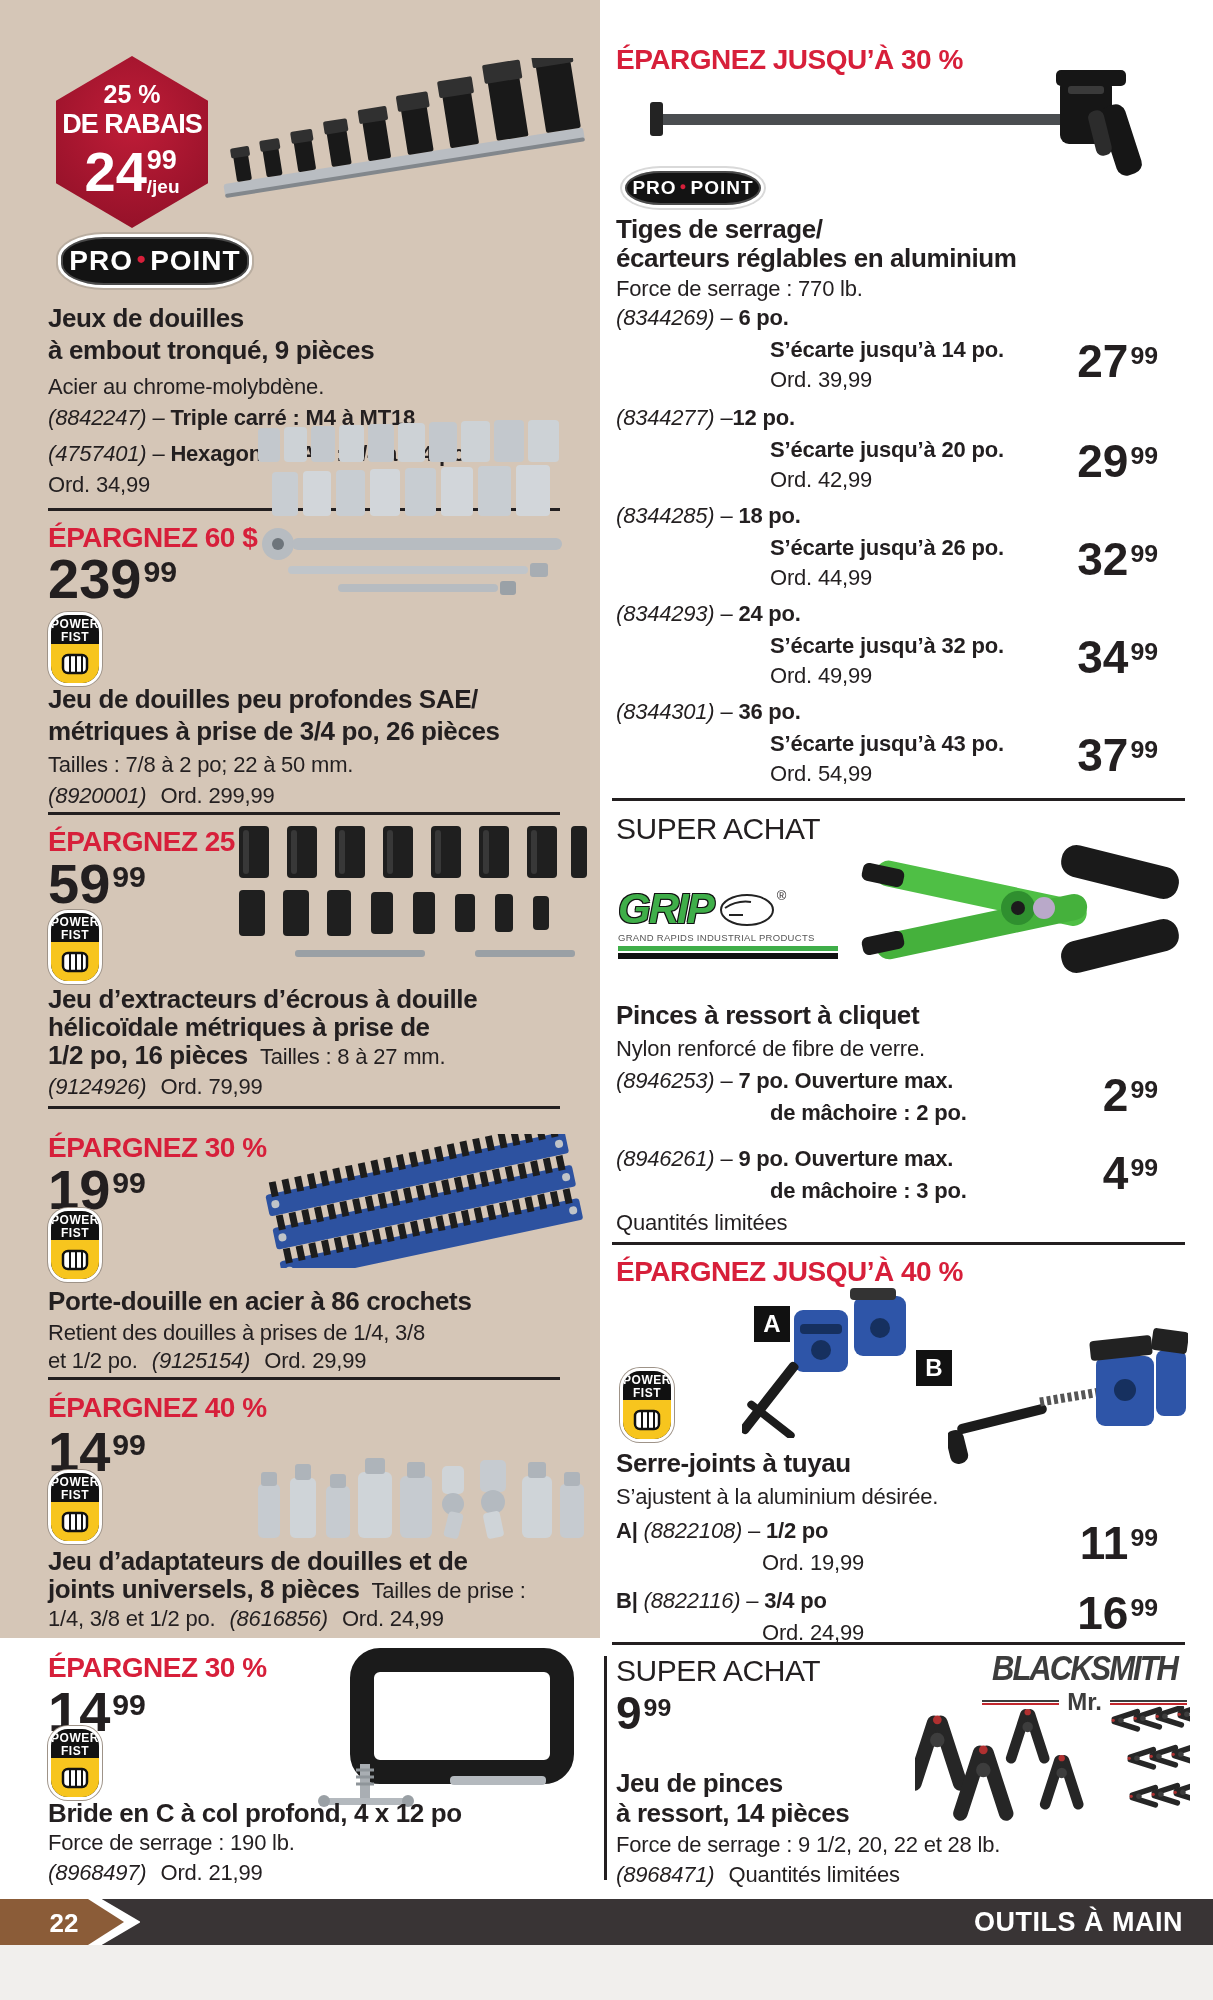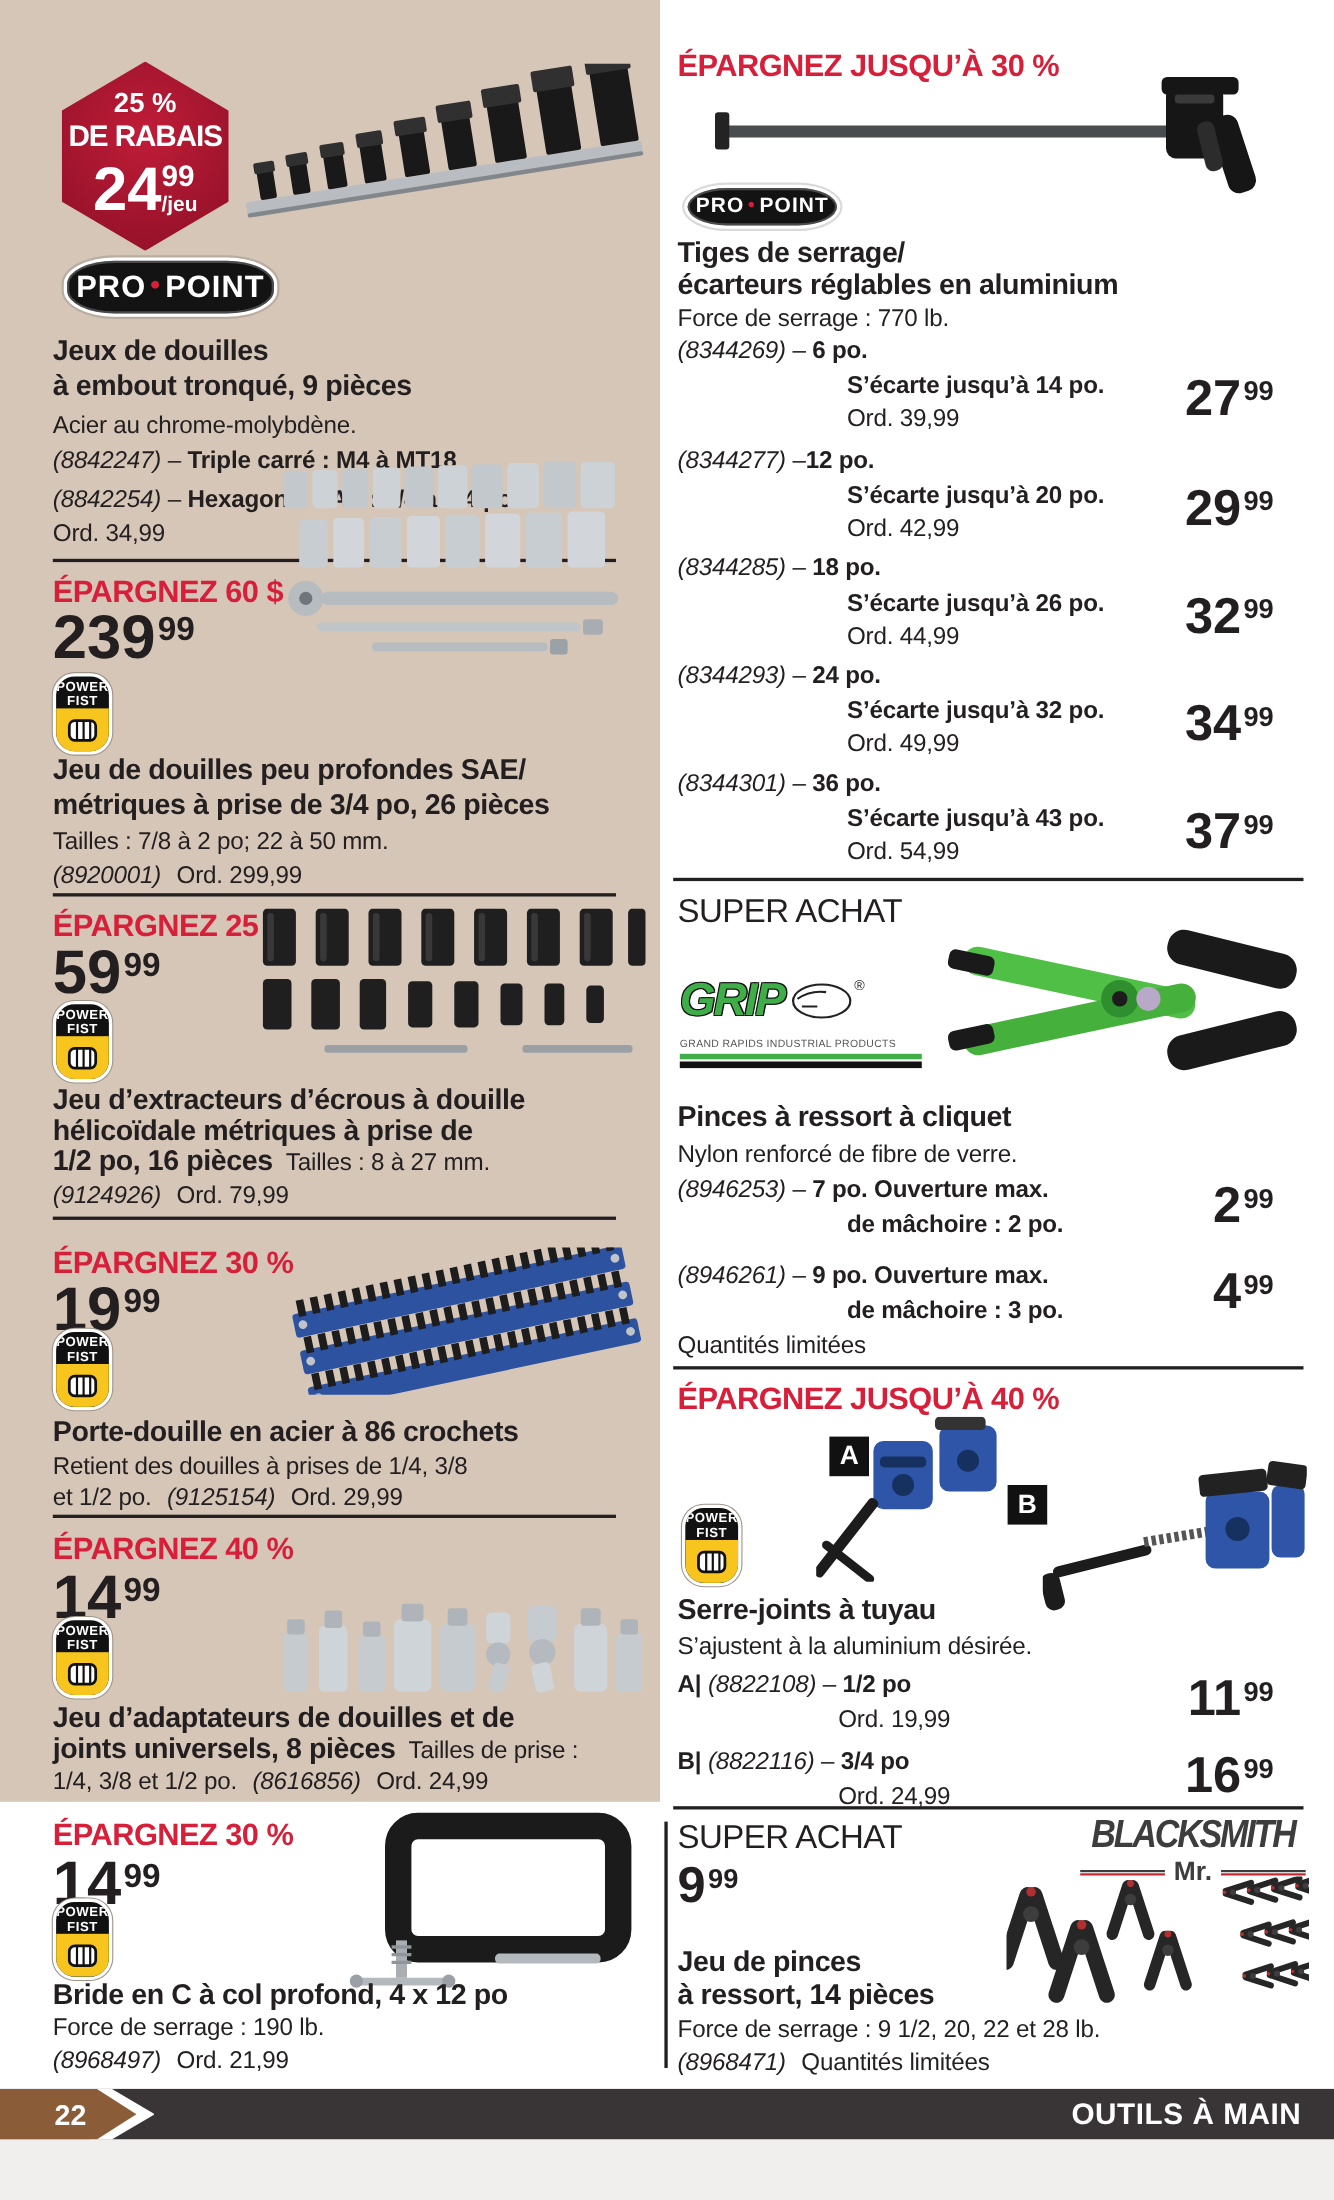--- a/index.html
+++ b/index.html
@@ -52,21 +52,21 @@
       box-shadow:0 0 0 1px #9e9388;background:#111;display:flex;flex-direction:column}
   .pf-top{color:#fff;font-weight:800;font-size:12px;line-height:13px;text-align:center;padding-top:3px}
   .pf-top span{display:block;letter-spacing:0.5px}
   .pf-bot{flex:1;background:var(--yellow);display:flex;align-items:center;justify-content:center}
 
   .grip{width:220px}
   .grip-row{display:flex;align-items:flex-start}
   .grip-word{font-size:42px;font-weight:800;font-style:italic;color:#3fae49;line-height:1;letter-spacing:-2px;
              text-shadow:-1px -1px 0 #111,1px -1px 0 #111,-1px 1px 0 #111,1px 1px 0 #111}
   .grip-reg{font-size:13px;margin-left:2px}
-  .grip-sub{font-size:9.5px;color:#555;letter-spacing:0.3px;margin-top:14px;white-space:nowrap}
+  .grip-sub{font-size:9.5px;color:#555;letter-spacing:0.3px;margin-top:2px;white-space:nowrap}
   .grip-bar-g{height:5px;background:#3fae49;margin-top:3px}
   .grip-bar-k{height:6px;background:#111;margin-top:2px}
 
   .bs{width:205px;text-align:center}
   .bs-word{font-size:31px;font-weight:800;font-style:italic;letter-spacing:-2px;color:#3d3d3d;transform:scaleY(1.15)}
   .bs-mr{display:flex;align-items:center;gap:8px;margin-top:2px}
   .bs-line{flex:1;height:5px;border-top:2px solid #3d3d3d;border-bottom:2px solid #c1272d}
   .bs-mr-text{font-size:24px;font-weight:800;color:#3d3d3d}
 
   .ablabel{width:36px;height:36px;background:#111;color:#fff;font-size:24px;font-weight:800;
@@ -127,21 +127,21 @@
     <span>POINT</span>
 </div>
 
 <div class="abs t" style="left:48px;top:303px">Jeux de douilles</div>
 <div class="abs t" style="left:48px;top:335px">à embout tronqué, 9 pièces</div>
 <div class="abs d" style="left:48px;top:372px">Acier au chrome-molybdène.</div>
 <div class="abs d" style="left:48px;top:403px">
   <span class="sku">(8842247)</span><span> – </span><span class="b">Triple carré : M4 à MT18</span>
 </div>
 <div class="abs d" style="left:48px;top:439px">
-  <span class="sku">(8842254)</span><span> – </span><span class="b">Hexagonal SAE : 1/4 à 3/4 po</span>
+  <span class="sku">(4757401)</span><span> – </span><span class="b">Hexagonal SAE : 1/4 à 3/4 po</span>
 </div>
 <div class="abs d" style="left:48px;top:470px">Ord. 34,99</div>
 <div class="rule" style="left:48px;top:508px;width:512px"></div>
 
 <div class="abs save" style="left:48px;top:522px">ÉPARGNEZ 60 $</div>
 <div class="abs price-lg" style="left:48px;top:551px">
   <span>239</span><span class="c">99</span>
 </div>
 <svg class="abs" style="left:248px;top:420px" width="340" height="180" viewBox="0 0 340 180">
   <g>

